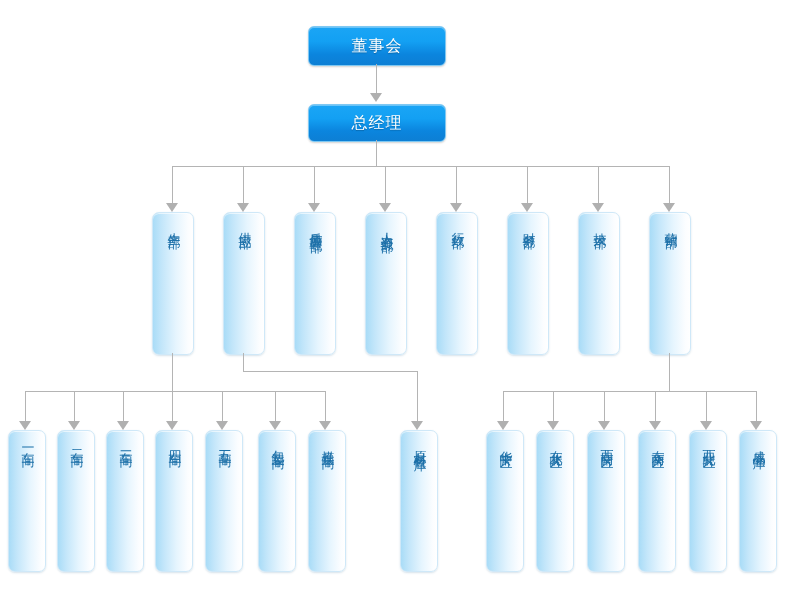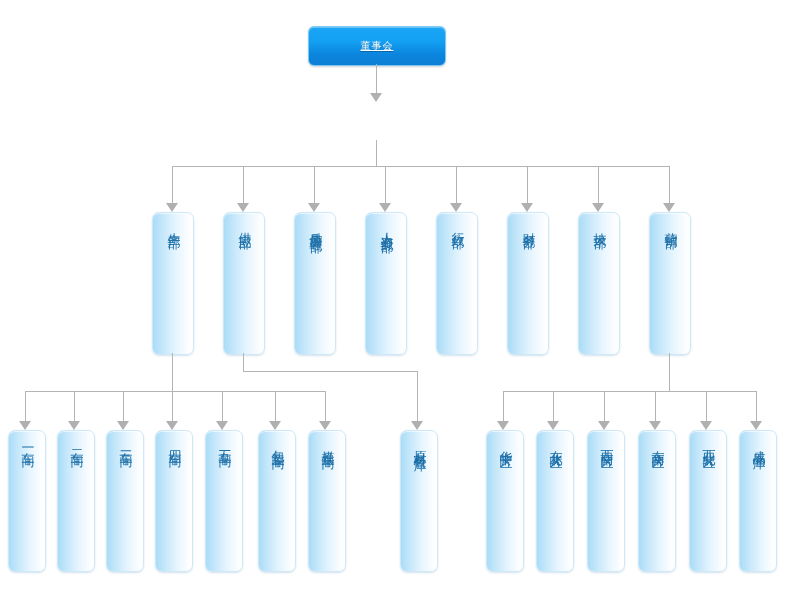--- a/index.html
+++ b/index.html
@@ -27,24 +27,23 @@
   .node-top{
     position:absolute;
     border-radius:6px;
     background:linear-gradient(to bottom,#1ba5f5 0%,#13a0f3 38%,#0b85de 72%,#0d7fd4 100%);
     border:1px solid #7fc8f2;
     box-shadow:0 1px 2px rgba(0,0,0,.18), inset 0 1px 0 rgba(255,255,255,.35);
     display:flex;align-items:center;justify-content:center;
   }
   .node-top span{
     color:#ffffff;
-    font-size:10px;
+    font-size:16px;
     letter-spacing:1px;
     text-shadow:0 1px 1px rgba(0,0,0,.25);
-    text-decoration:underline;
   }
 
   
   .node-lt{
     position:absolute;
     border-radius:7px;
     background:linear-gradient(to right,#a9dcf7 0%,#c3e6fa 22%,#e6f5fe 58%,#fbfdff 88%,#ffffff 100%);
     border:1px solid #cfe8f8;
     box-shadow:0 1px 2px rgba(120,160,185,.30), inset 0 1px 0 rgba(255,255,255,.6);
     display:flex;
@@ -67,20 +66,23 @@
 
 <div id="chart">
 
   <div class="node-top" style="left:308px;top:26px;width:136px;height:38px;">
     <span>董事会</span>
   </div>
 
   <div class="ln v" style="left:376px;top:64px;height:29px;"></div>
   <div class="arrow" style="left:370px;top:93px;"></div>
 
+  <div class="node-top" style="left:308px;top:104px;width:136px;height:36px;">
+    <span>总经理</span>
+  </div>
 
   <div class="ln v" style="left:376px;top:140px;height:26px;"></div>
   <div class="ln h" style="left:172px;top:166px;width:498px;"></div>
 
   <div class="ln v" style="left:172px;top:166px;height:37px;"></div>
   <div class="arrow" style="left:166px;top:203px;"></div>
 
   <div class="ln v" style="left:243px;top:166px;height:37px;"></div>
   <div class="arrow" style="left:237px;top:203px;"></div>
 

